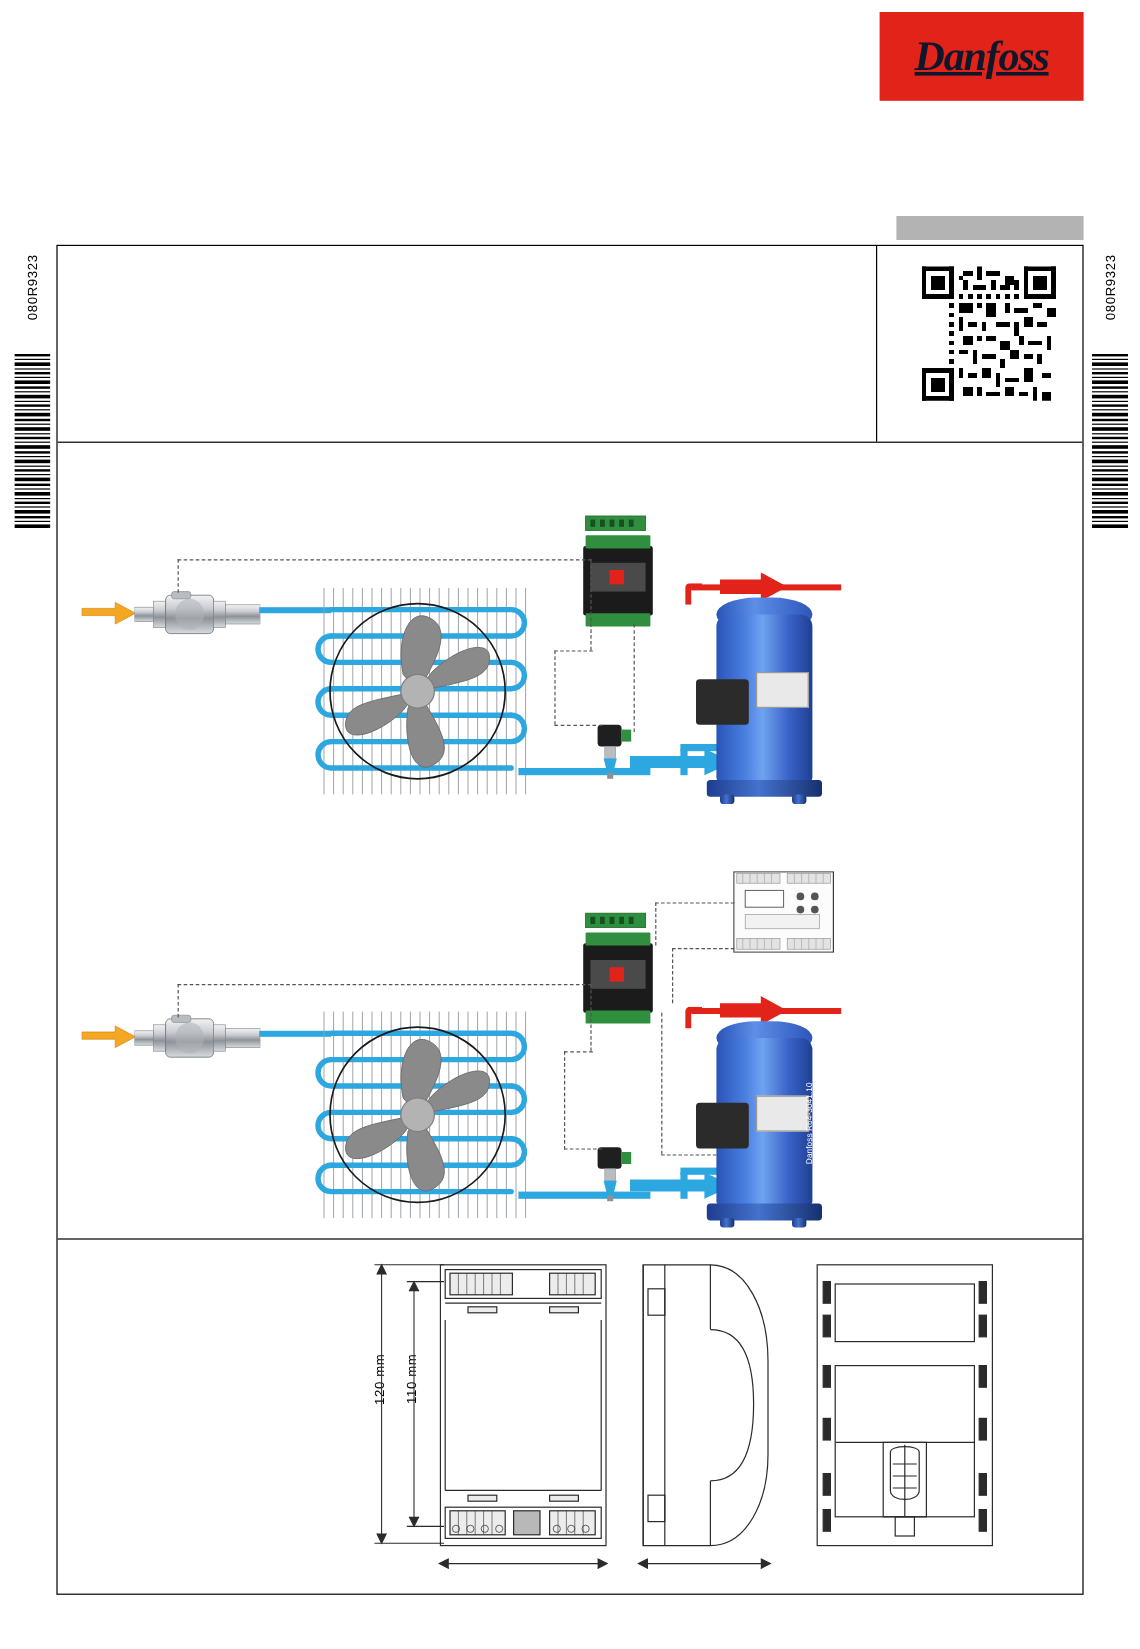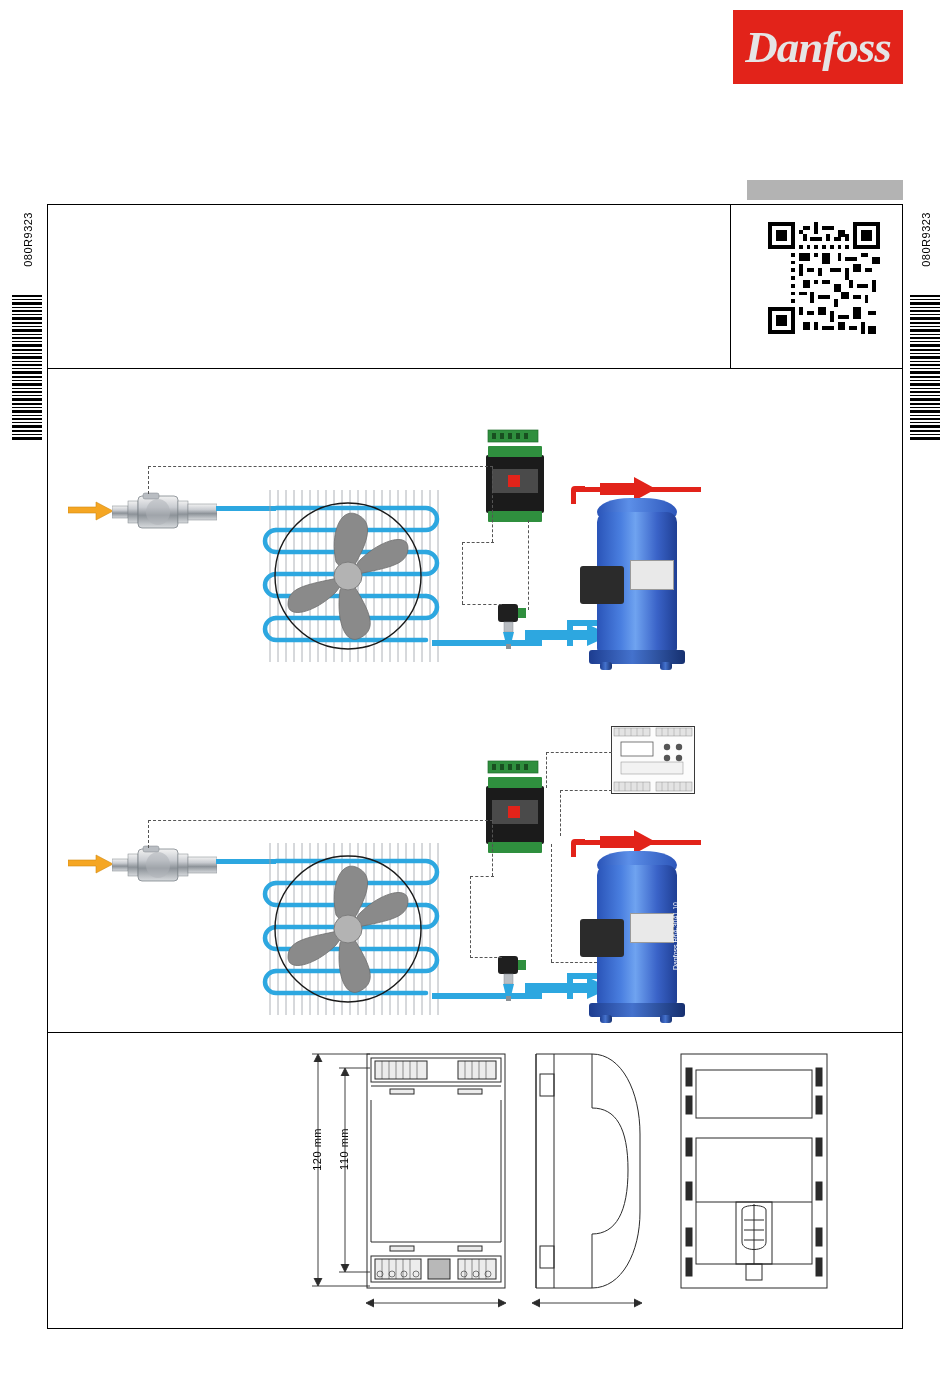--- a/index.html
+++ b/index.html
@@ -22,26 +22,27 @@
     left: 733px;
     top: 10px;
     width: 170px;
     height: 74px;
     background: #e2231a;
     display: flex;
     align-items: center;
     justify-content: center;
   }
   .logo-text {
-    color: #e5e5e5;
+    color: #0f172a;
     font-family: "Liberation Serif", serif;
     font-style: italic;
     font-weight: bold;
-    font-size: 45px;
+    font-size: 35px;
     letter-spacing: -1px;
+    text-decoration: underline;
   }
 
   
   .code-vert {
     position: absolute;
     font-size: 11px;
     letter-spacing: 0.5px;
     writing-mode: vertical-rl;
     transform: rotate(180deg);
     font-family: "Liberation Sans", sans-serif;

